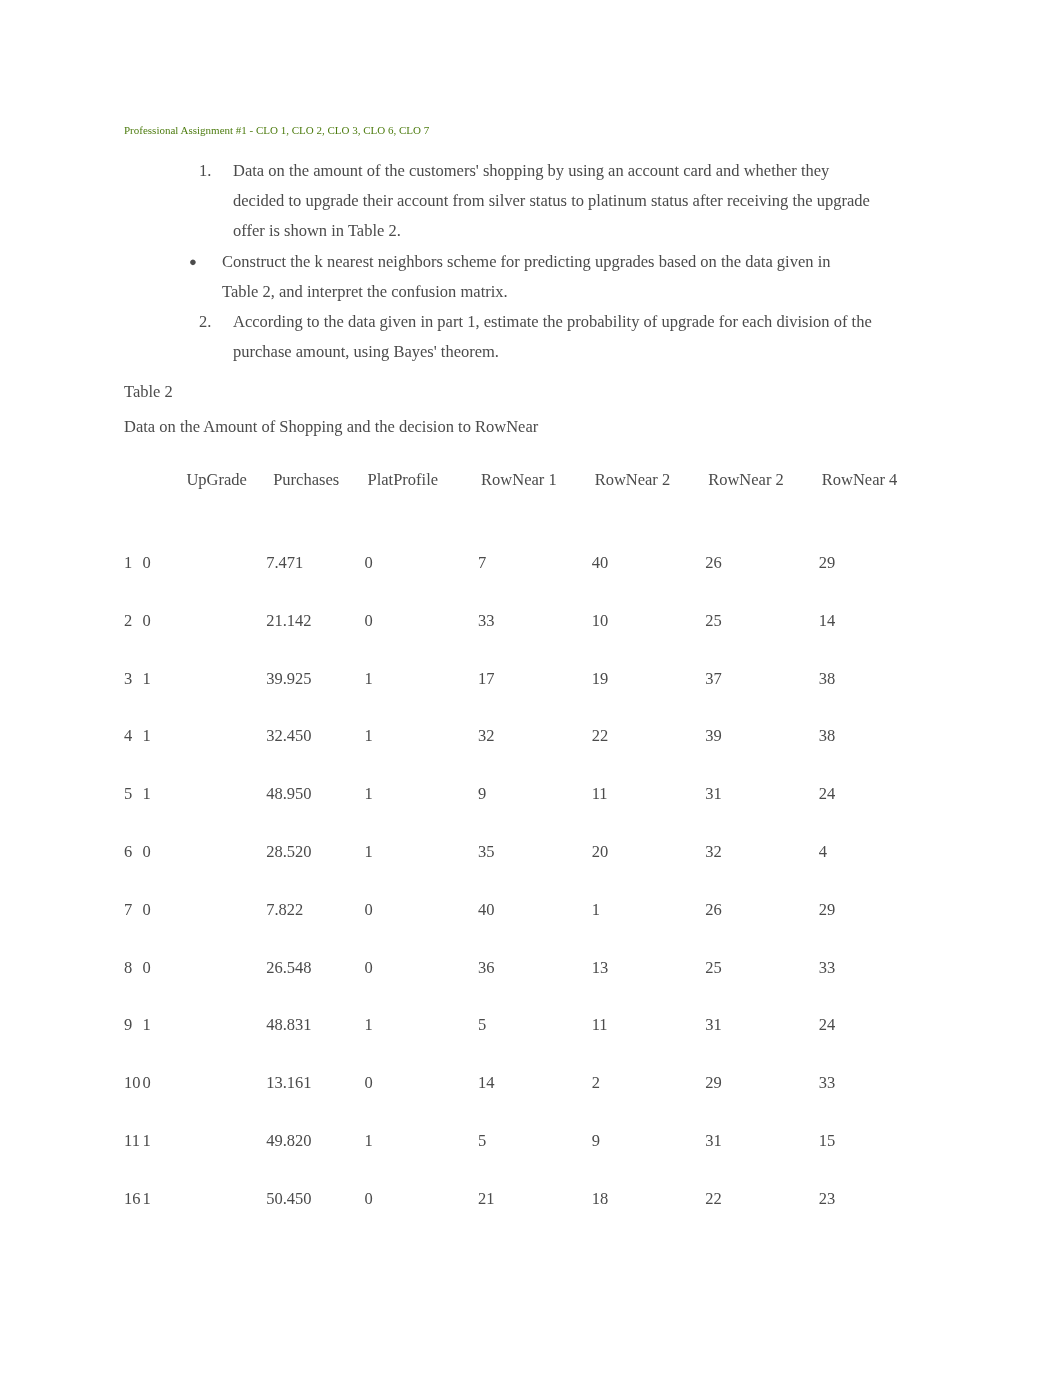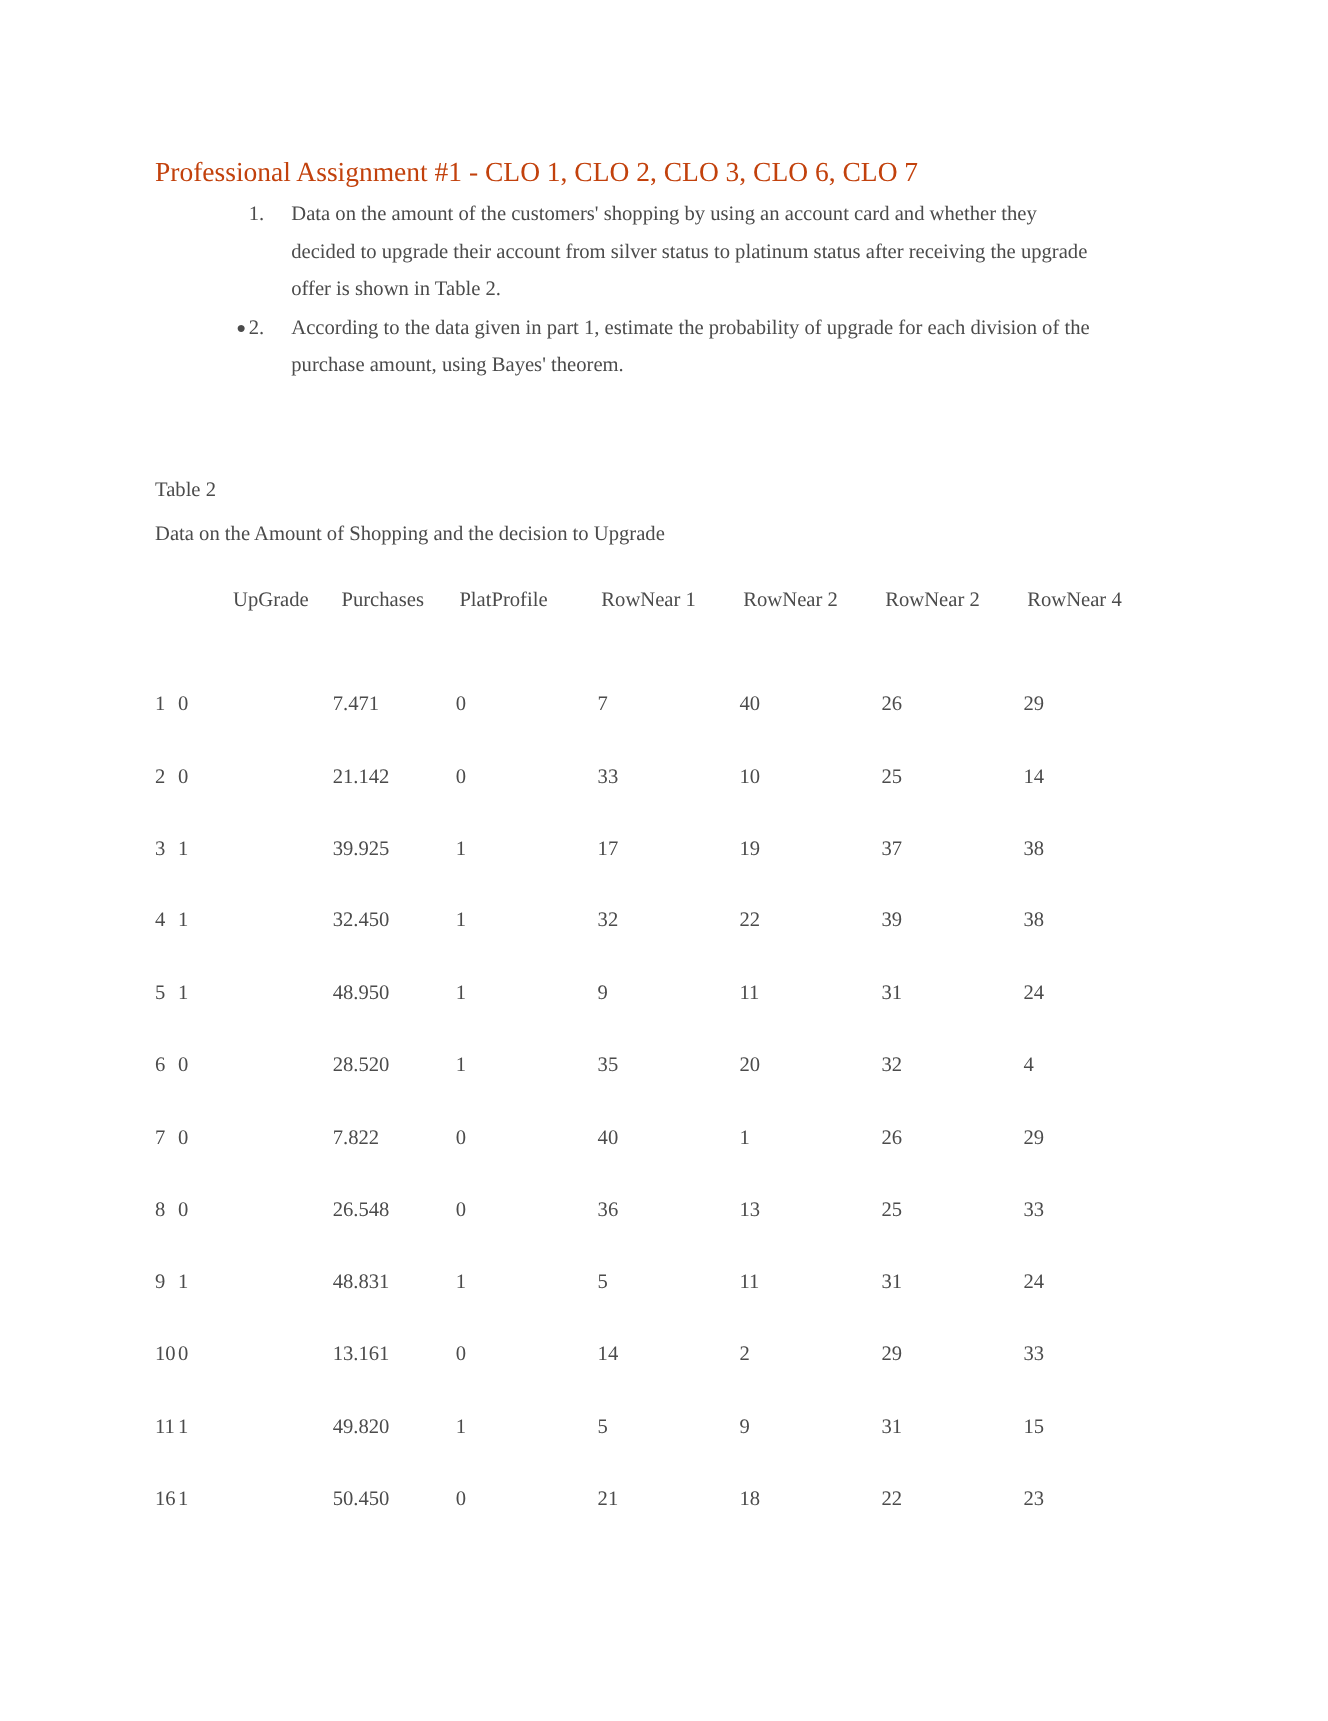--- a/index.html
+++ b/index.html
@@ -22,24 +22,24 @@
     width: 1062px;
     height: 1377px;
     box-sizing: border-box;
   }
 
   
   .doc-title {
     position: absolute;
     left: 124px;
     top: 124px;
-    font-size: 22px;
+    font-size: 11px;
     line-height: 1.25;
     white-space: nowrap;
-    color: #c2410c;
+    color: #4d7c0f;
   }
 
   
   .list-block {
     position: absolute;
     left: 0;
     top: 156px;
     width: 1062px;
   }
   .li {
@@ -154,30 +154,31 @@
 
   <div class="doc-title">Professional Assignment #1 - CLO 1, CLO 2, CLO 3, CLO 6, CLO 7</div>
 
   <div class="list-block">
       <div class="li num">
         <span class="marker">1.</span>
         <div class="li-text">Data on the amount of the customers' shopping by using an account card and whether they decided to upgrade their account from silver status to platinum status after receiving the upgrade offer is shown in Table 2.</div>
       </div>
       <div class="li bul">
         <span class="marker">●</span>
+        <div class="li-text">Construct the k nearest neighbors scheme for predicting upgrades based on the data given in Table 2, and interpret the confusion matrix.</div>
       </div>
       <div class="li num">
         <span class="marker">2.</span>
         <div class="li-text">According to the data given in part 1, estimate the probability of upgrade for each division of the purchase amount, using Bayes' theorem.</div>
       </div>
     </div>
 
   <div class="tbl-caption-1">Table 2</div>
 
-  <div class="tbl-caption-2">Data on the Amount of Shopping and the decision to Upgrade</div>
+  <div class="tbl-caption-2">Data on the Amount of Shopping and the decision to RowNear</div>
 
   <table class="data-table">
     <colgroup>
       <col class="c-idx">
         <col class="c-up">
         <col class="c-pur">
         <col class="c-plat">
       <col class="c-rn1">
         <col class="c-rn2">
         <col class="c-rn3">

